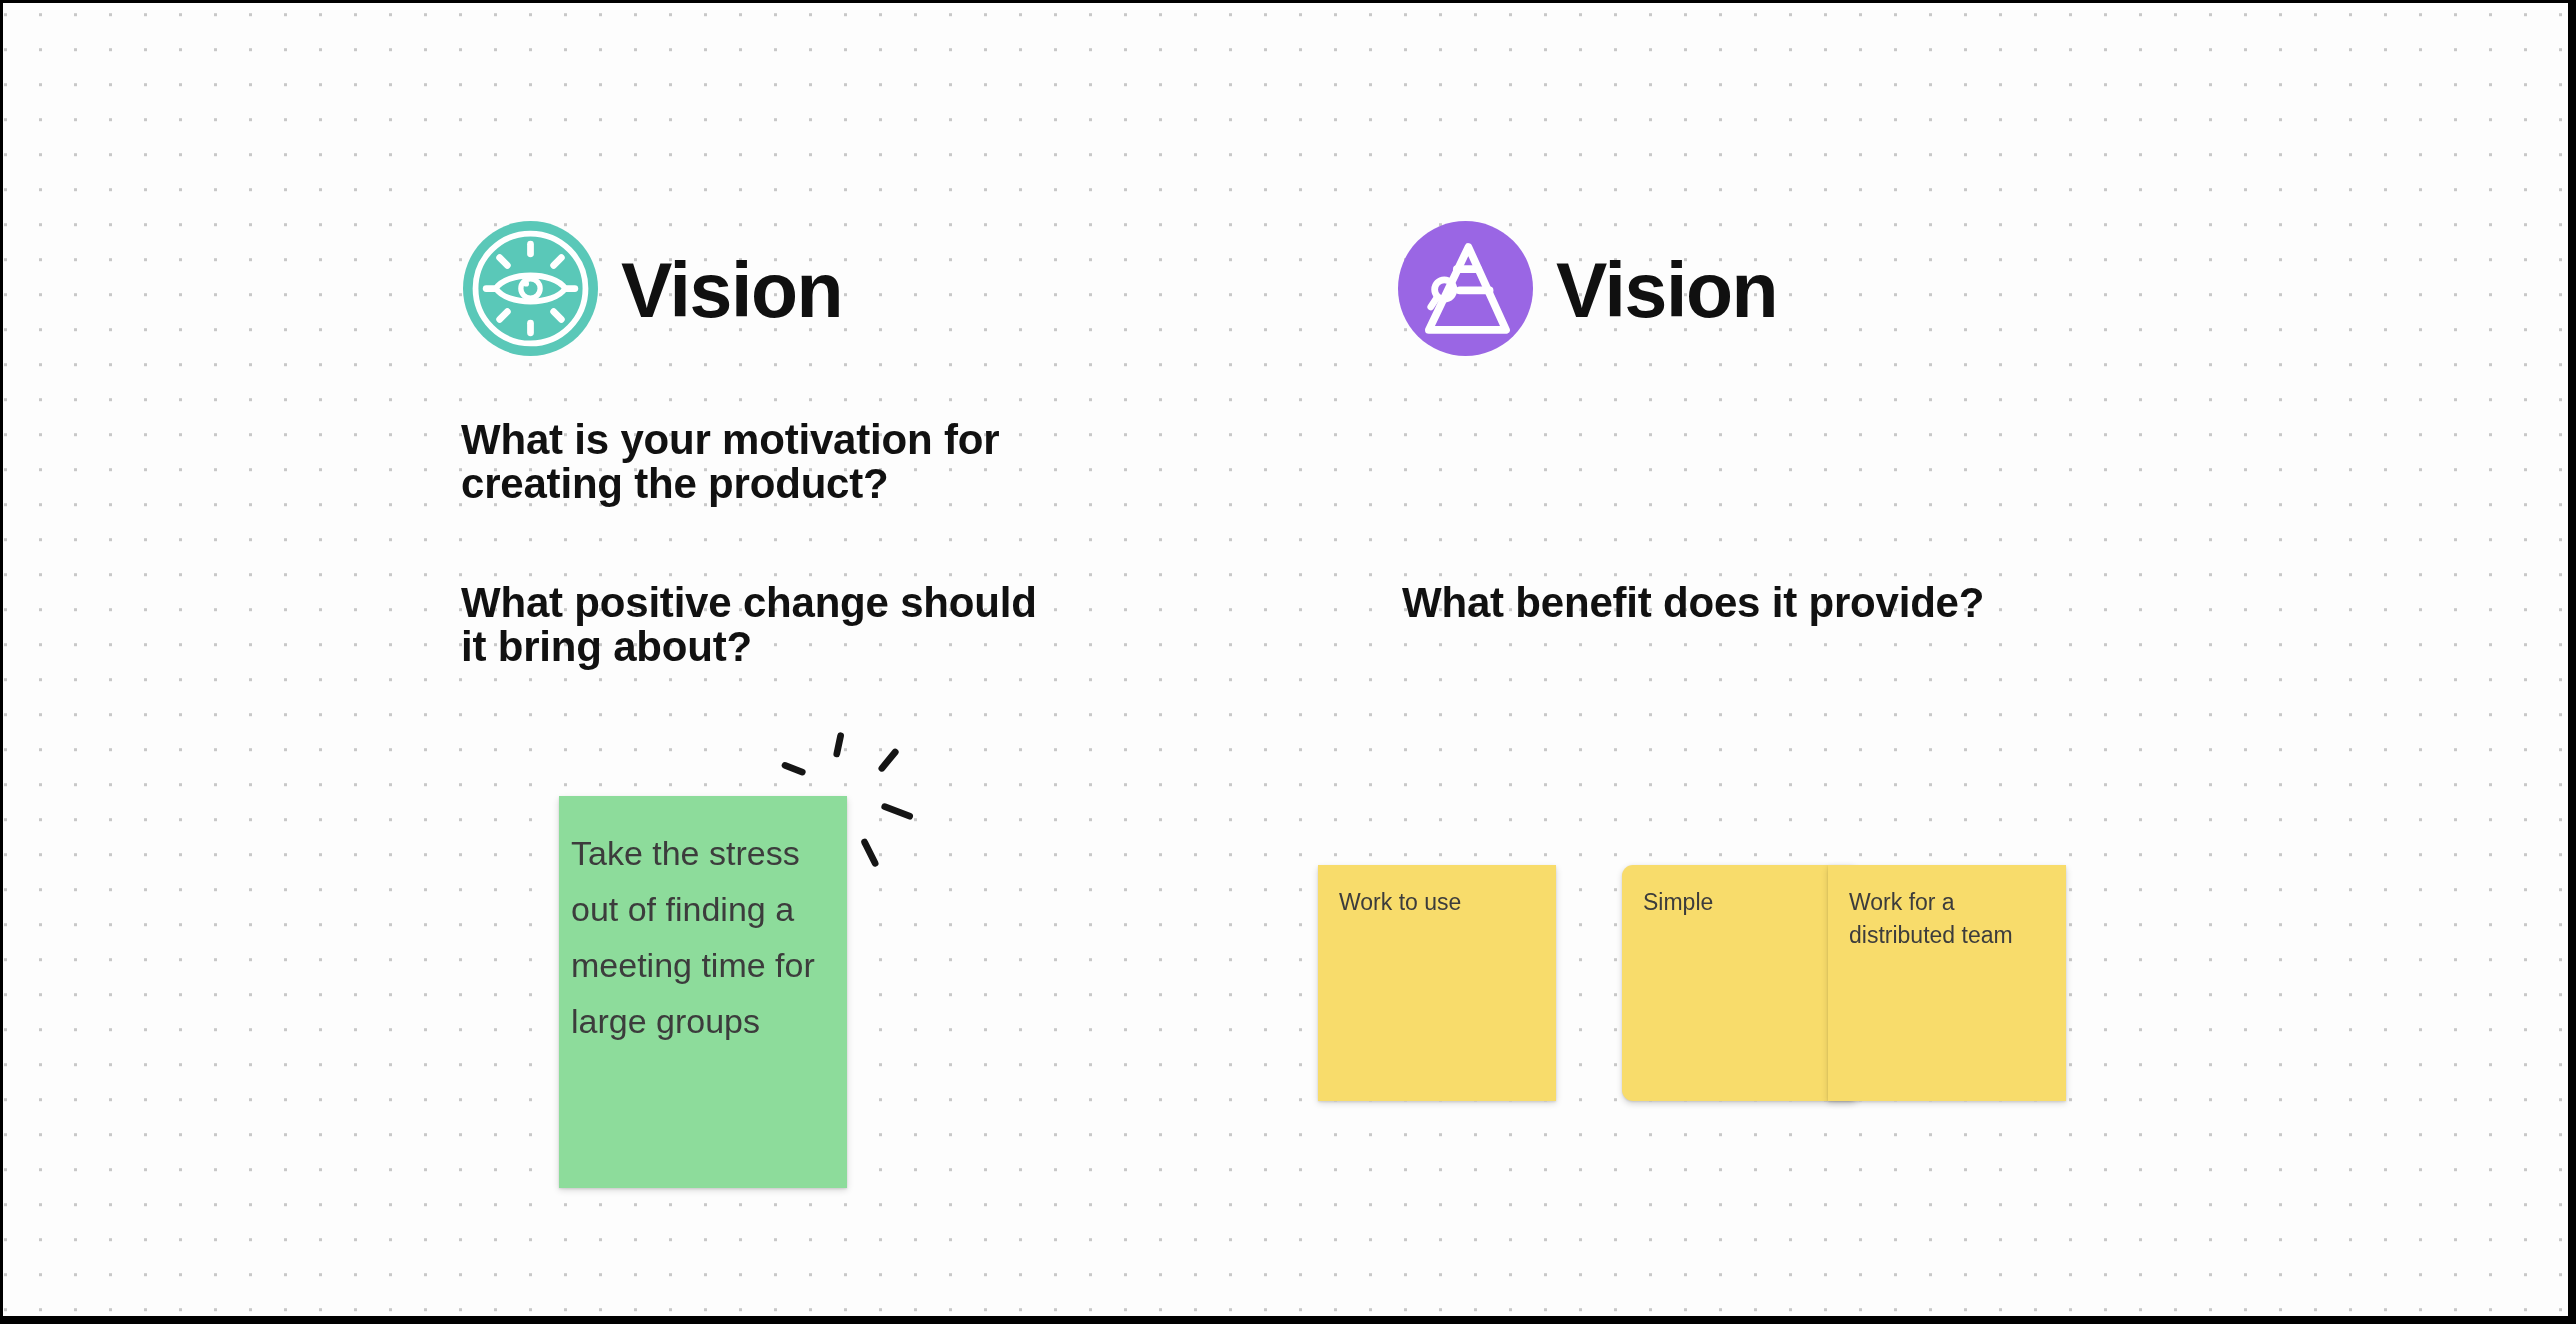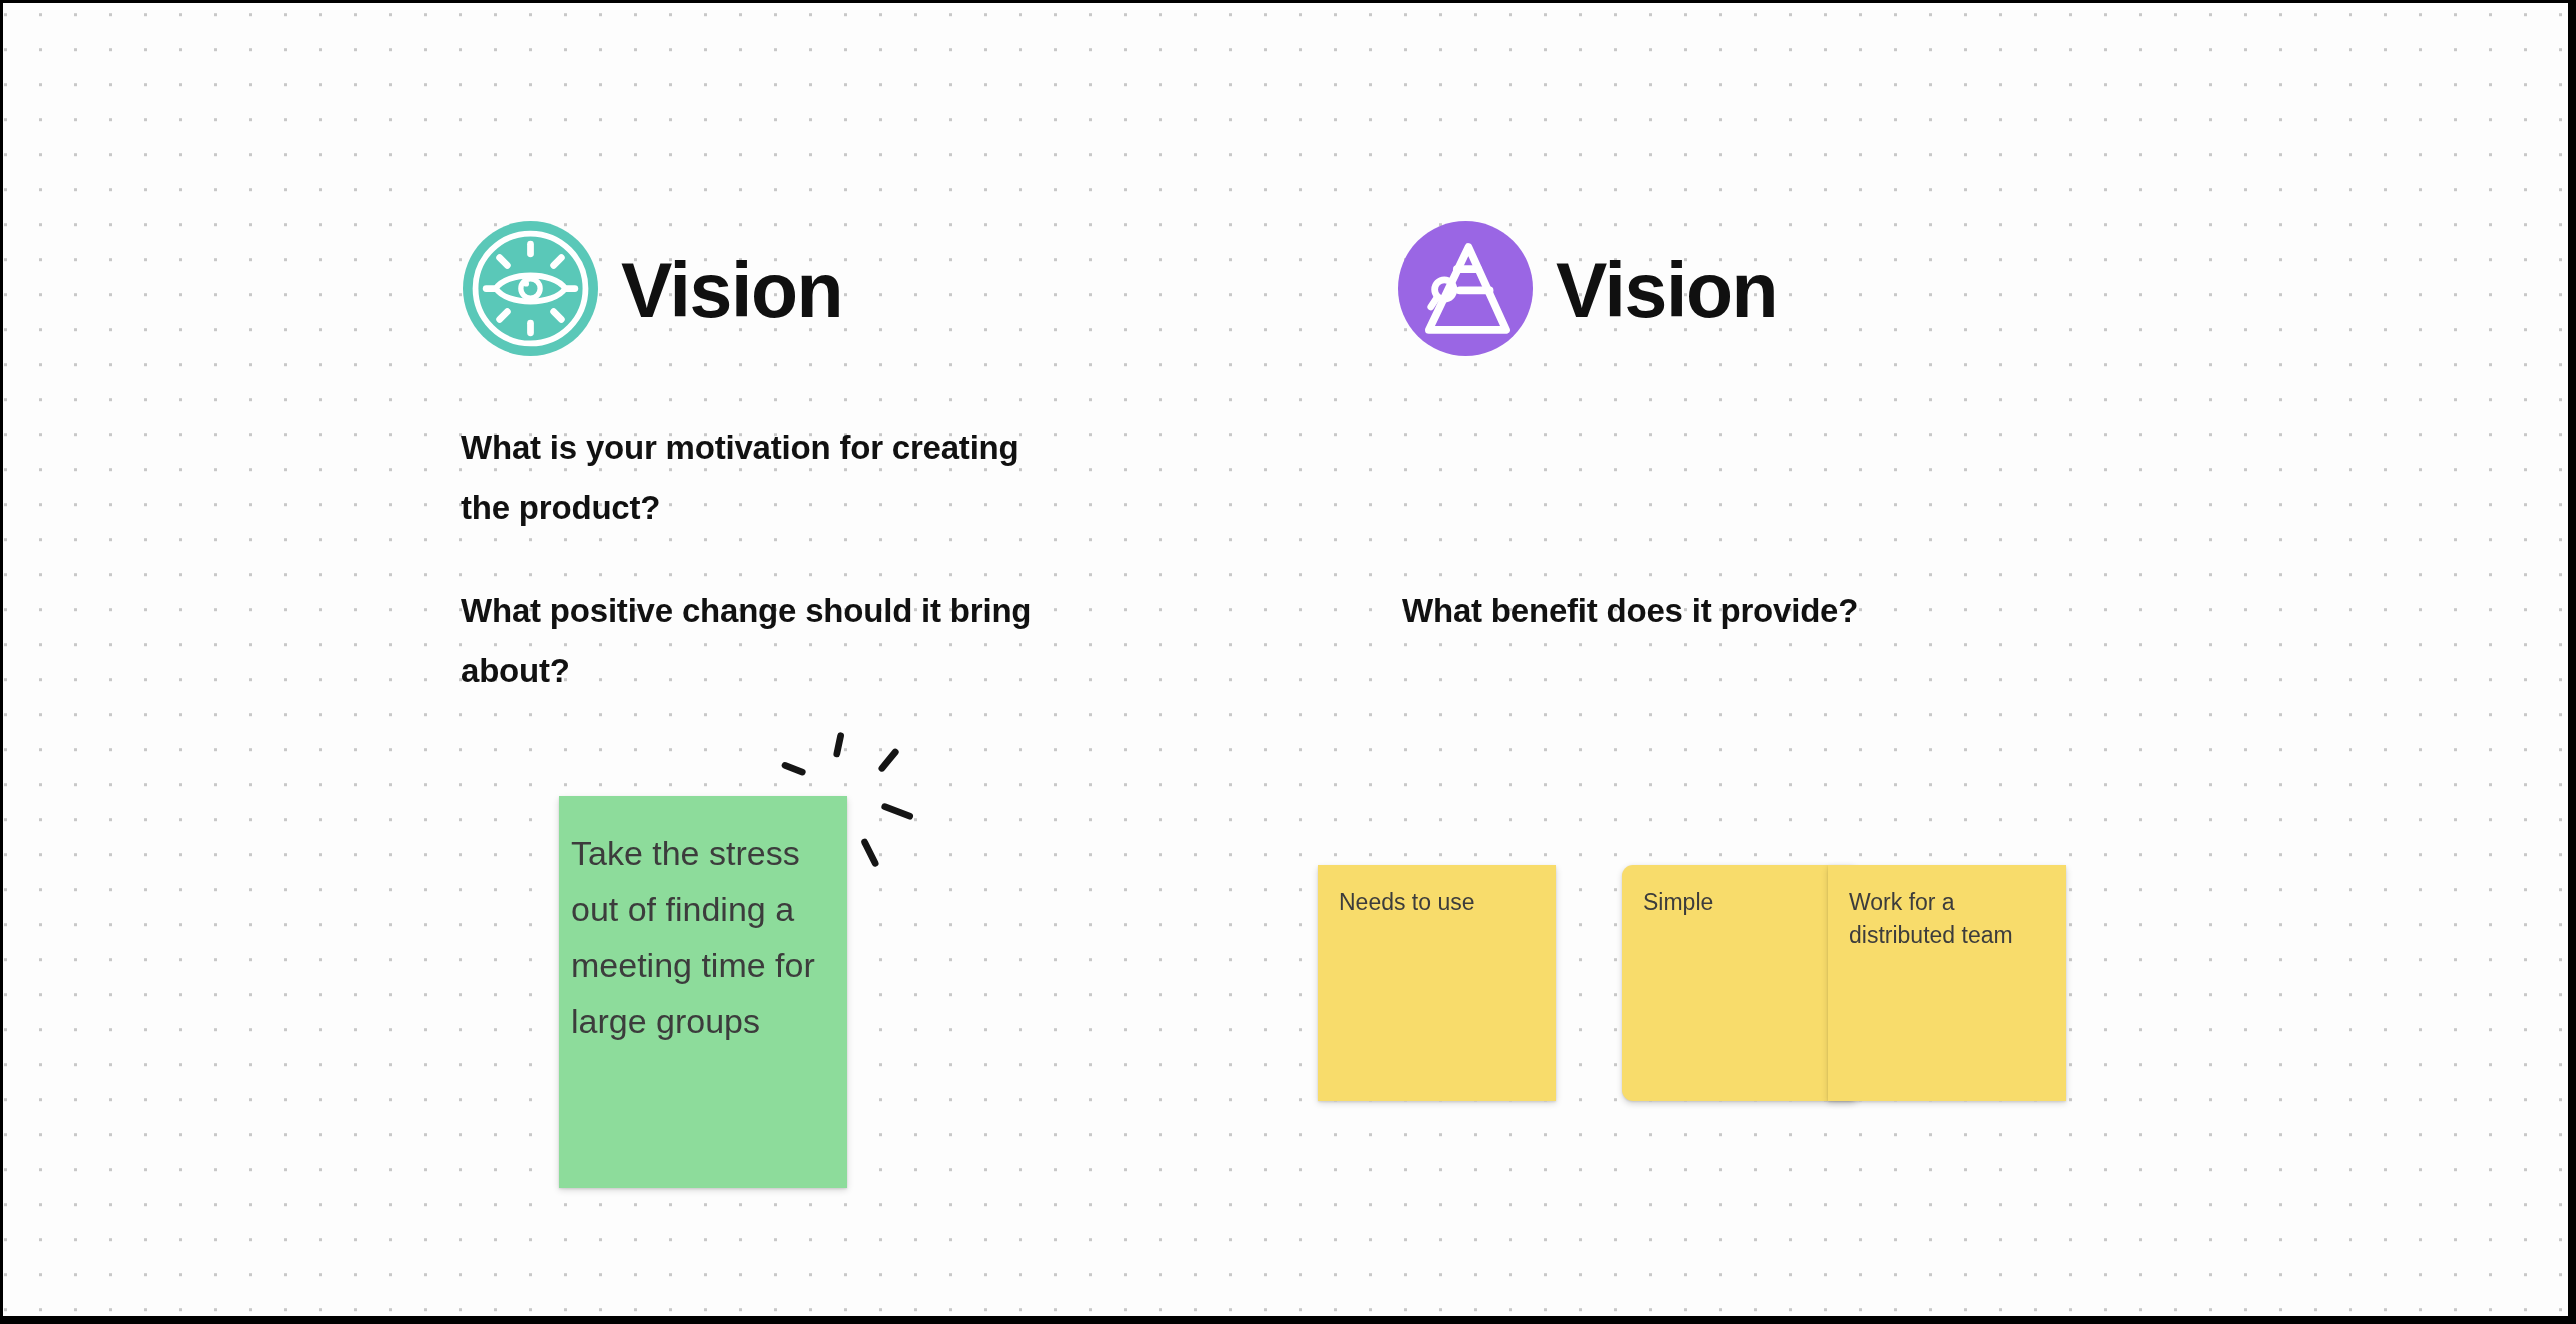--- a/index.html
+++ b/index.html
@@ -23,21 +23,21 @@
   .section-header{
     display:flex;align-items:center;gap:23px;height:135px;
   }
   .section-title{
     font-size:77px;font-weight:700;color:#101010;letter-spacing:-1.4px;line-height:1;
     padding-top:3.8px;
   }
   .badge{width:135px;height:135px;flex:0 0 auto;}
 
   .question{
-    font-size:33px;font-weight:700;color:#111111;line-height:60px;
+    font-size:42px;font-weight:700;color:#111111;line-height:44px;
     letter-spacing:-0.2px;
   }
   .q-left{width:577px;}
   .q-right{width:692px;}
 
   .sticky{
     box-shadow:0 2.9px 6.7px rgba(0,0,0,0.16), 0 1px 1.9px rgba(0,0,0,0.10);
     color:#3C3C3C;
   }
   .sticky-green{
@@ -103,18 +103,18 @@
         <line x1="64" y1="72" x2="95" y2="72"></line>
         <circle cx="48" cy="71" r="10" stroke-width="7"></circle>
         <line x1="40" y1="80" x2="34" y2="89" stroke-width="7"></line>
       </g>
     </svg>
     <div class="section-title">Vision</div>
   </div>
 
   <div class="abs question q-right" style="left:1399px;top:578px;">What benefit does it provide?</div>
 
-  <div class="abs sticky sticky-yellow" style="left:1315px;">Needs to use</div>
+  <div class="abs sticky sticky-yellow" style="left:1315px;">Work to use</div>
   <div class="abs sticky sticky-yellow" style="left:1619px;border-radius:11px;">Simple</div>
   <div class="abs sticky sticky-yellow" style="left:1825px;">Work for a distributed team</div>
 
 </div>
 
 
 </body></html>

